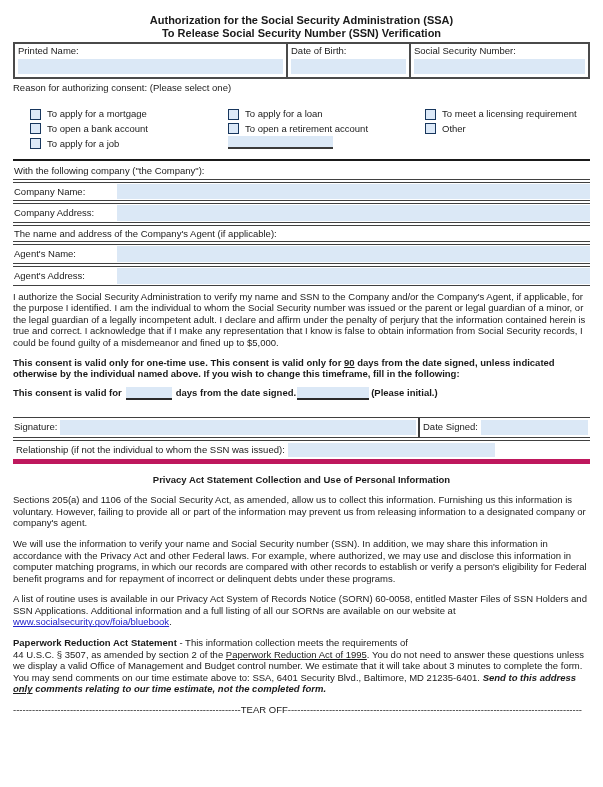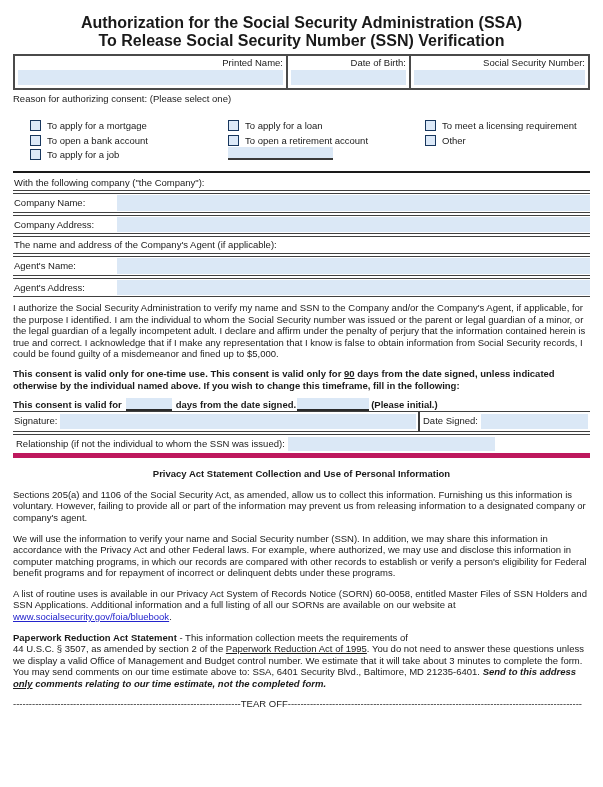--- a/index.html
+++ b/index.html
@@ -7,24 +7,24 @@
   body { width:603px; font-family:"Liberation Sans", sans-serif; color:#1a1a1a; }
   .page { width:603px; min-height:787px; padding:12px 13px 6px 13px; font-size:9.5px; line-height:1.22; }
 
   
   .hdr { display:flex; justify-content:space-between; align-items:flex-end; border-bottom:2px solid #1a1a1a; padding-bottom:2px; }
   .hdr-left div { line-height:1.18; }
   .hdr-right { font-size:9.5px; }
   b { font-weight:bold; }
 
   
-  .title { text-align:center; font-weight:bold; font-size:16px; line-height:1.15; margin:2px 0 3px 0; }
+  .title { text-align:center; font-weight:bold; font-size:11px; line-height:1.15; margin:2px 0 3px 0; }
 
   
-  .id-table { display:flex; border:2px solid #4a4a4a; border-top-width:2px;text-align:right; }
+  .id-table { display:flex; border:2px solid #4a4a4a; border-top-width:2px; }
   .id-cell { padding:1px 3px 3px 3px; }
   .id-cell + .id-cell { border-left:2px solid #4a4a4a; }
   .c1 { width:271px; } .c2 { width:123px; } .c3 { flex:1; }
   .input { background:#dbe8f6; }
   .id-cell .input { height:15px; margin-top:2px; }
 
   .reason-prompt { margin-top:3px; }
 
   
   .cb-grid { display:grid; grid-template-columns:198px 197px 1fr; row-gap:3px; margin:15px 0 0 17px; }
@@ -46,21 +46,21 @@
   .para { margin-top:5px; }
   .bold-para { font-weight:bold; margin-top:8px; }
   .u { text-decoration:underline; }
 
   .fill-line { font-weight:bold; margin-top:7px; display:flex; align-items:center; }
   .blank { display:inline-block; background:#dbe8f6; border-bottom:2px solid #2a2a2a; height:13px; }
   .blank1 { width:46px; margin:0 4px; }
   .blank2 { width:72px; margin:0 2px 0 1px; }
 
   
-  .sig-row { display:flex; border-top:1px solid #404040; border-bottom:1px solid #404040; margin-top:0; }
+  .sig-row { display:flex; border-top:1px solid #404040; border-bottom:1px solid #404040; margin-top:17px; }
   .sig-left { display:flex; width:407px; border-right:2px solid #3a3a3a; padding:2px 2px 2px 1px; }
   .sig-right { display:flex; flex:1; padding:2px 2px 2px 3px; }
   .sig-label { white-space:nowrap; padding-right:3px; padding-top:1px; }
   .sig-input { flex:1; background:#dbe8f6; height:15px; }
   .rel-row { display:flex; border-top:1px solid #404040; border-bottom:5px solid #be185d; margin-top:2px; padding:2px 0 2px 3px; }
   .rel-input { width:207px; background:#dbe8f6; height:14px; }
 
   
   .privacy-heading { text-align:center; font-weight:bold; margin-top:10px; }
   .pv-para { margin-top:9px; }

